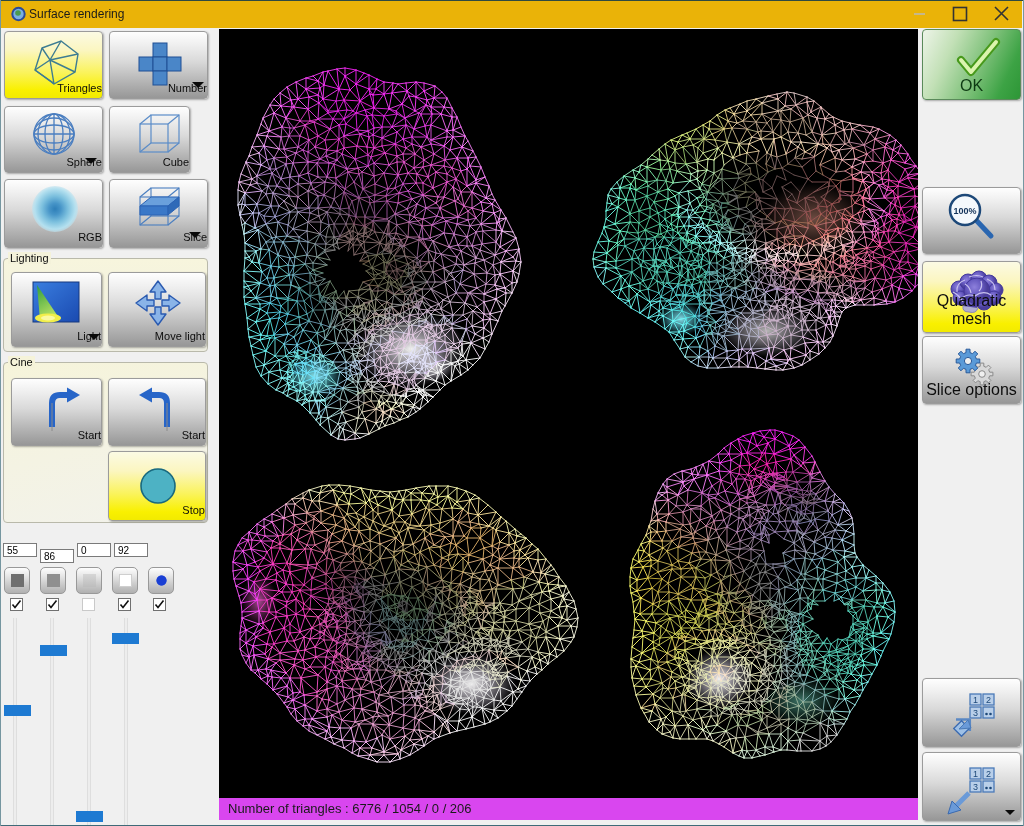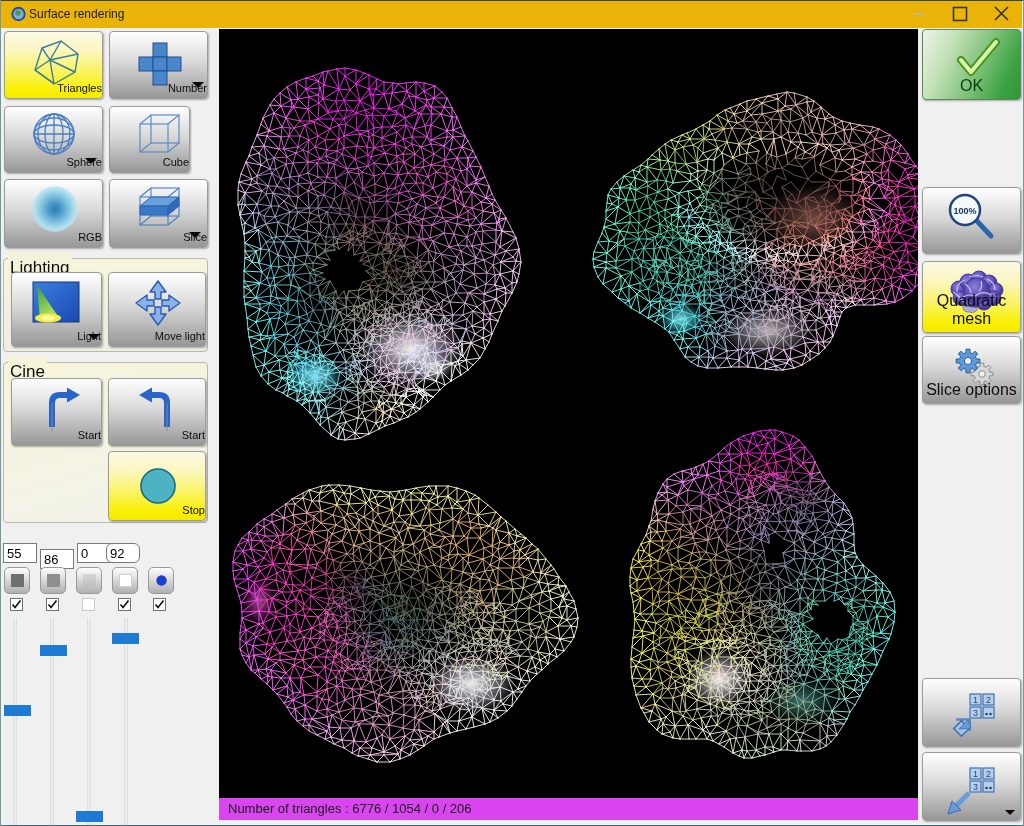--- a/index.html
+++ b/index.html
@@ -4,22 +4,22 @@
 body{width:1024px;height:826px;overflow:hidden;font-family:"Liberation Sans",sans-serif;background:#f0f0f0}
 #win{position:absolute;left:0;top:0;width:1024px;height:826px;background:#f0f0f0}
 #brd{position:absolute;left:0;top:0;width:1024px;height:826px;box-shadow:inset 1px 0 #7596a0,inset -1px 0 #7596a0,inset 0 -1px #3f6a78,inset 0 1px #2f4a42;pointer-events:none;z-index:99}
 #title{position:absolute;left:0;top:0;width:1022px;height:28px;background:#eab308}
 #title .txt{position:absolute;left:29px;top:7px;font-size:12px;color:#1a1a1a}
 .btn{position:absolute;border:1px solid #9b9b9b;border-radius:4px;background:linear-gradient(180deg,#fefefe 0%,#f0f0f0 18%,#d9d9d9 45%,#b6b6b6 74%,#979797 100%);box-shadow:1px 1px 2px rgba(0,0,0,0.3);text-align:right}
 .btn.yellow{background:linear-gradient(180deg,#fbfae4 0%,#fbf6c0 28%,#faf35a 62%,#f9f000 88%,#f2ea00 100%)}
 .btn .lab{position:absolute;left:0;right:0;bottom:4px;font-size:11px;color:#0d0d0d}
 .arrow{position:absolute;width:0;height:0;border-left:6px solid transparent;border-right:6px solid transparent;border-top:6px solid #0a0a0a}
 .grp{position:absolute;border:1px solid #b9b9aa;border-radius:4px}
-.grplab{position:absolute;font-size:17px;color:#0d0d0d;padding:6px 2px}
-input{position:absolute;width:34px;height:20px;border:1px solid #7a7a7a;font-family:"Liberation Sans",sans-serif;font-size:13px;padding-left:3px;background:#fff}
+.grplab{position:absolute;font-size:11px;color:#0d0d0d;padding:0 2px}
+input{position:absolute;width:34px;height:14px;border:1px solid #7a7a7a;font-family:"Liberation Sans",sans-serif;font-size:10px;padding-left:3px;background:#fff}
 .sq{position:absolute;width:26px;height:27px;border:1px solid #999;border-radius:5px;background:linear-gradient(180deg,#fdfdfd,#e8e8e8 30%,#cfcfcf 60%,#b0b0b0)}
 .sq i{position:absolute;left:6px;top:6px;width:13px;height:13px}
 .cb{position:absolute;width:13px;height:13px;background:#fff;border:1px solid #707070}
 .track{position:absolute;width:4px;background:#ededed;border-left:1px solid #dedede;border-right:1px solid #dedede}
 .thumb{position:absolute;width:27px;height:11px;background:#1e7ad2}
 #canvas{position:absolute;left:219px;top:29px;width:699px;height:769px;background:#000}
 #status{position:absolute;left:219px;top:798px;width:699px;height:22px;background:#d946ef;font-size:13px;color:#1a1a1a;line-height:22px;padding-left:9px}
 .rbtn{position:absolute;left:922px;width:99px;border:1px solid #9b9b9b;border-radius:4px;background:linear-gradient(180deg,#fefefe 0%,#f0f0f0 18%,#d9d9d9 45%,#b6b6b6 74%,#979797 100%);box-shadow:1px 1px 2px rgba(0,0,0,0.3)}
 .rbtn .lab{position:absolute;left:0;right:0;bottom:4px;font-size:16px;color:#0d0d0d;text-align:center}
 </style></head><body>
@@ -842,21 +842,21 @@
     </div>
     <div class="btn yellow" style="left:108px;top:451px;width:98px;height:70px">
       <svg width="98" height="70" style="position:absolute;left:0;top:0">
 <circle cx="49" cy="34" r="17" fill="#4db2c4" stroke="#19697f" stroke-width="1.6"></circle>
 </svg>
       <div class="lab">Stop</div>
     </div>
     <input style="left: 3px; top: 543px;" value="55" readonly="">
     <input style="left: 40px; top: 549px;" value="86" readonly="">
     <input style="left: 77px; top: 543px;" value="0" readonly="">
-    <input style="left: 106px; top: 543px; border-radius: 6px;" value="92" readonly="">
+    <input style="left: 114px; top: 543px;" value="92" readonly="">
     <div class="sq" style="left:4px;top:567px">
       <i style="background:#6f6f6f"></i>
     </div>
     <div class="sq" style="left:40px;top:567px">
       <i style="background:#8f8f8f"></i>
     </div>
     <div class="sq" style="left:76px;top:567px">
       <i style="background:linear-gradient(180deg,#d6d6d6,#bdbdbd)"></i>
     </div>
     <div class="sq" style="left:112px;top:567px">

